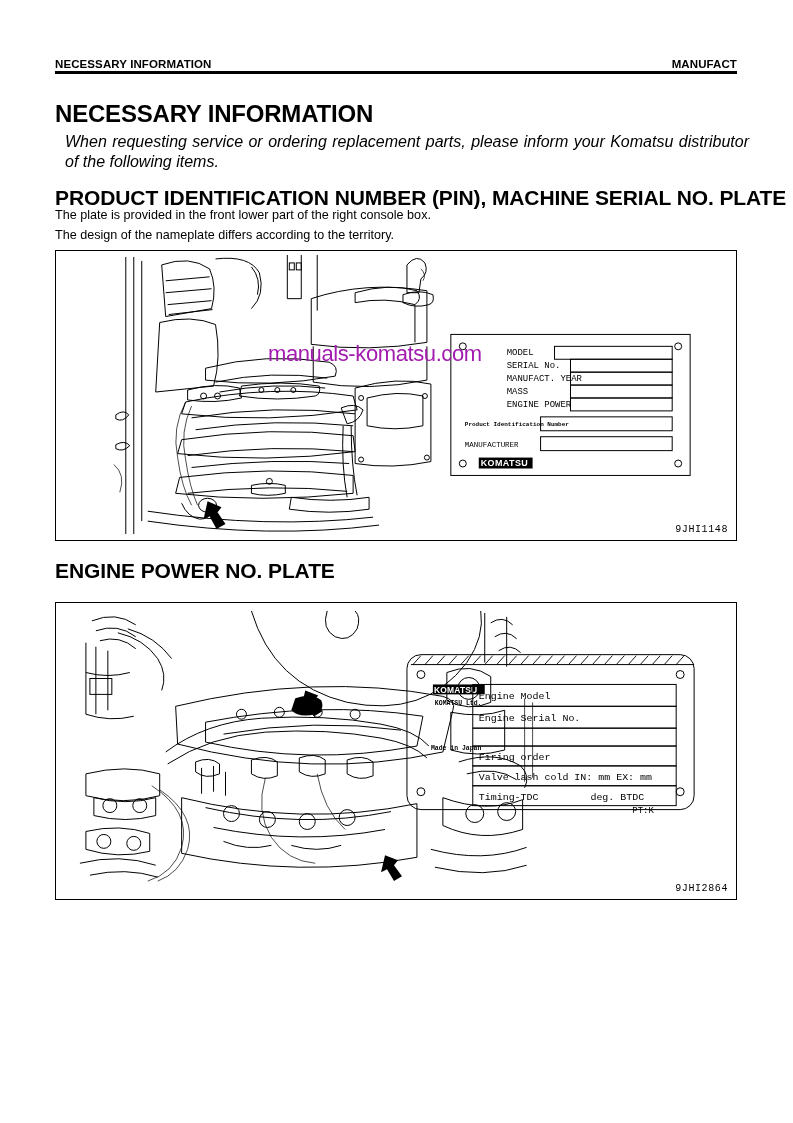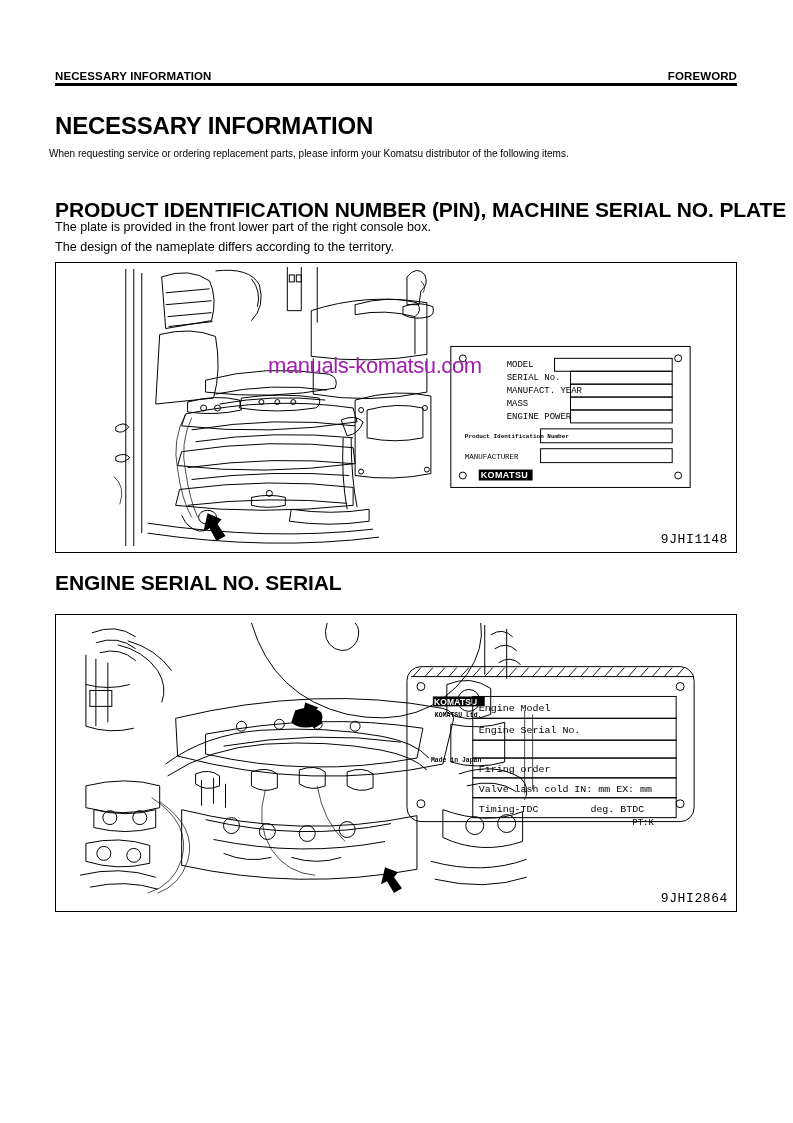--- a/index.html
+++ b/index.html
@@ -9,21 +9,21 @@
     background: #ffffff;
   }
   body {
     font-family: "Liberation Sans", sans-serif;
     color: #000000;
   }
   .page {
     position: relative;
     width: 793px;
     height: 1026px;
-    margin: 16px auto;
+    margin: 4px auto;
     background: #ffffff;
     overflow: hidden;
   }
 
   
   .header {
     position: absolute;
     left: 55px;
     top: 40px;
     width: 682px;
@@ -54,26 +54,27 @@
     left: 55px;
     top: 98px;
     font-size: 24px;
     font-weight: bold;
     letter-spacing: -0.2px;
     line-height: 1;
     white-space: nowrap;
   }
   .intro {
     position: absolute;
-    left: 49px;
+    left: 65px;
     top: 128px;
     width: 684px;
-    font-size: 10px;
+    font-size: 16px;
     line-height: 20px;
     text-align: justify;
+    font-style: italic;
   }
   .h2 {
     position: absolute;
     left: 55px;
     font-size: 21px;
     font-weight: bold;
     letter-spacing: -0.1px;
     line-height: 1;
     white-space: nowrap;
   }
@@ -107,21 +108,21 @@
   .figure.fig2 {
     left: 55px;
     top: 598px;
     width: 682px;
     height: 298px;
   }
   .fig-caption {
     position: absolute;
     right: 8px;
     bottom: 5px;
-    font-size: 13px;
+    font-size: 10px;
     font-family: "Liberation Mono", monospace;
     letter-spacing: 0.6px;
     white-space: nowrap;
   }
   .fig-art {
     position: absolute;
     left: 0;
     top: 0;
     width: 100%;
     height: 100%;
@@ -158,21 +159,21 @@
     fill: #000;
   }
 </style>
 </head>
 <body>
 
 <div class="page">
 
   <div class="header">
     <div class="header-left">NECESSARY INFORMATION</div>
-    <div class="header-right">FOREWORD</div>
+    <div class="header-right">MANUFACT</div>
   </div>
   <div class="header-rule"></div>
 
   <div class="h1">NECESSARY INFORMATION</div>
   <div class="intro">When requesting service or ordering replacement parts, please inform your Komatsu distributor of the following items.</div>
 
   <div class="h2 pin">PRODUCT IDENTIFICATION NUMBER (PIN), MACHINE SERIAL NO. PLATE</div>
   <div class="body-line pin2">The design of the nameplate differs according to the territory.</div>
   <div class="body-line pin1">The plate is provided in the front lower part of the right console box.</div>
 
@@ -273,21 +274,21 @@
         <rect class="fill-k" x="424" y="208" width="54" height="11"></rect>
         <text x="426" y="217" font-size="9" font-family="Liberation Sans, sans-serif" font-weight="bold" fill="#fff" letter-spacing="0.4">KOMATSU</text>
       </g>
     </svg>
 
     <div class="fig-caption">9JHI1148</div>
   </div>
 
   <div class="watermark">manuals-komatsu.com</div>
 
-  <div class="h2 engine">ENGINE SERIAL NO. SERIAL</div>
+  <div class="h2 engine">ENGINE POWER NO. PLATE</div>
 
   <div class="figure fig2">
     <svg class="fig-art" viewBox="0 0 682 298" preserveAspectRatio="none">
 
       <path class="ln" d="M196 8 q22 74 96 92 q78 16 120 -40 q18 -26 14 -52"></path>
       <path class="ln" d="M272 8 q-6 18 8 26 q14 6 22 -8 q4 -12 -2 -18"></path>
 
       <path class="ln" d="M36 18 q24 -10 44 4 M40 28 q22 -8 40 6 M44 38 q20 -6 36 8"></path>
       <path class="ln" d="M30 40 L30 112 M40 44 L40 112 M52 48 L52 108"></path>
       <path class="ln" d="M30 112 q24 8 48 2 M30 70 q22 6 44 0"></path>

